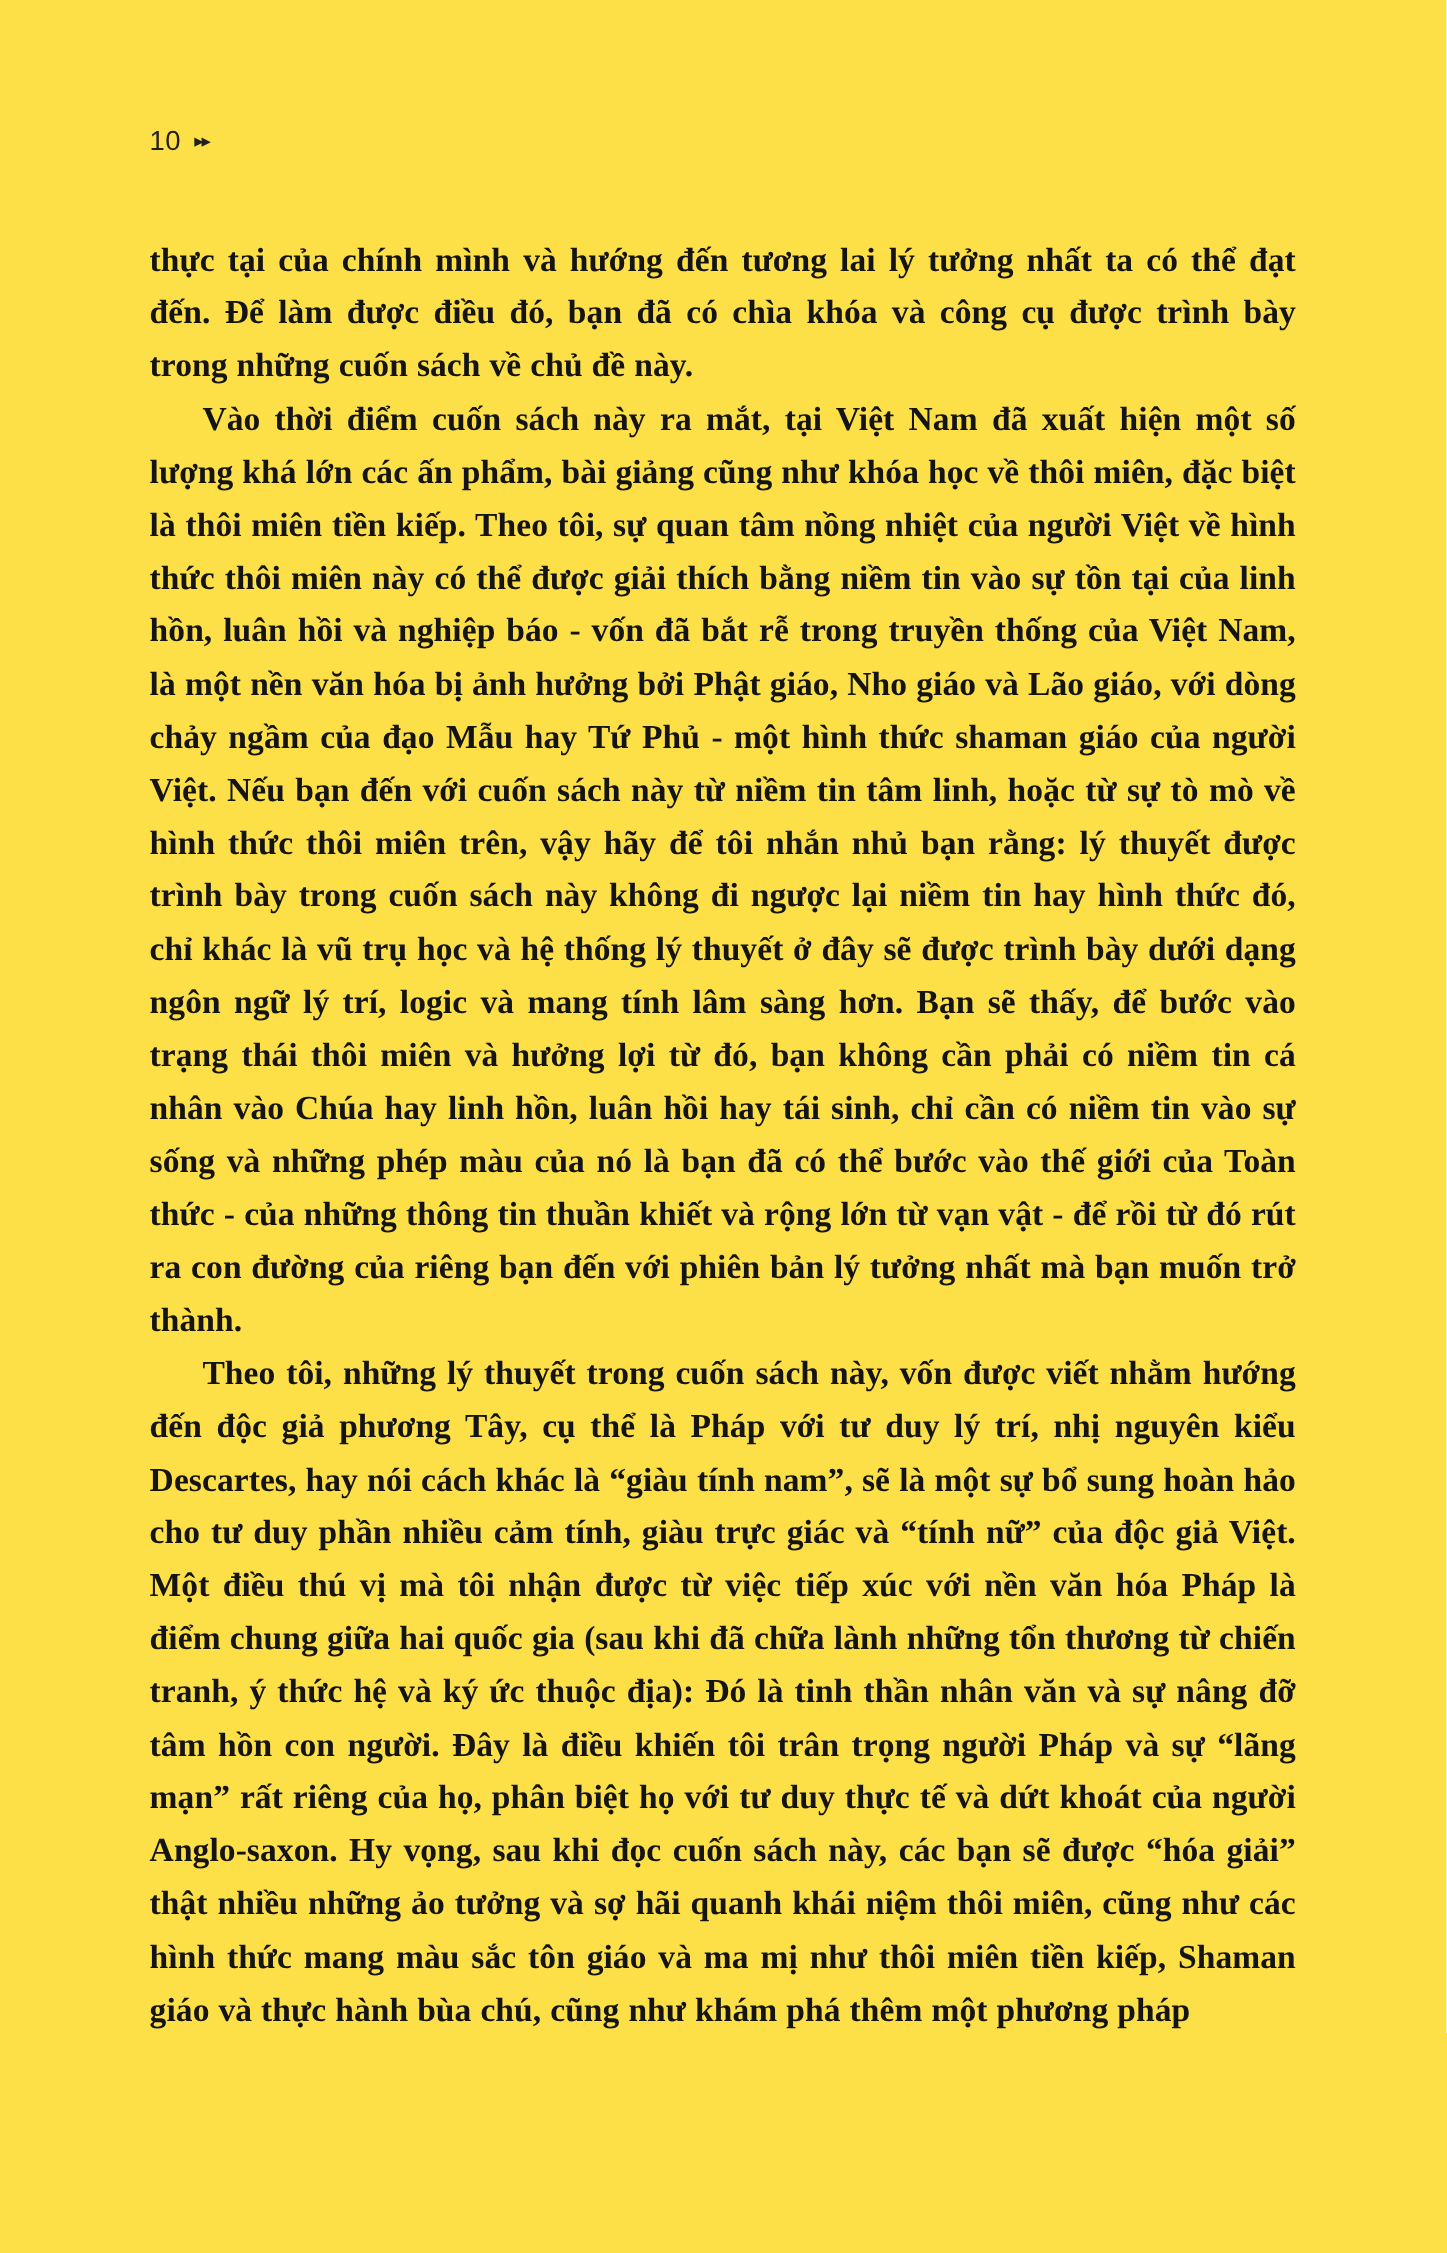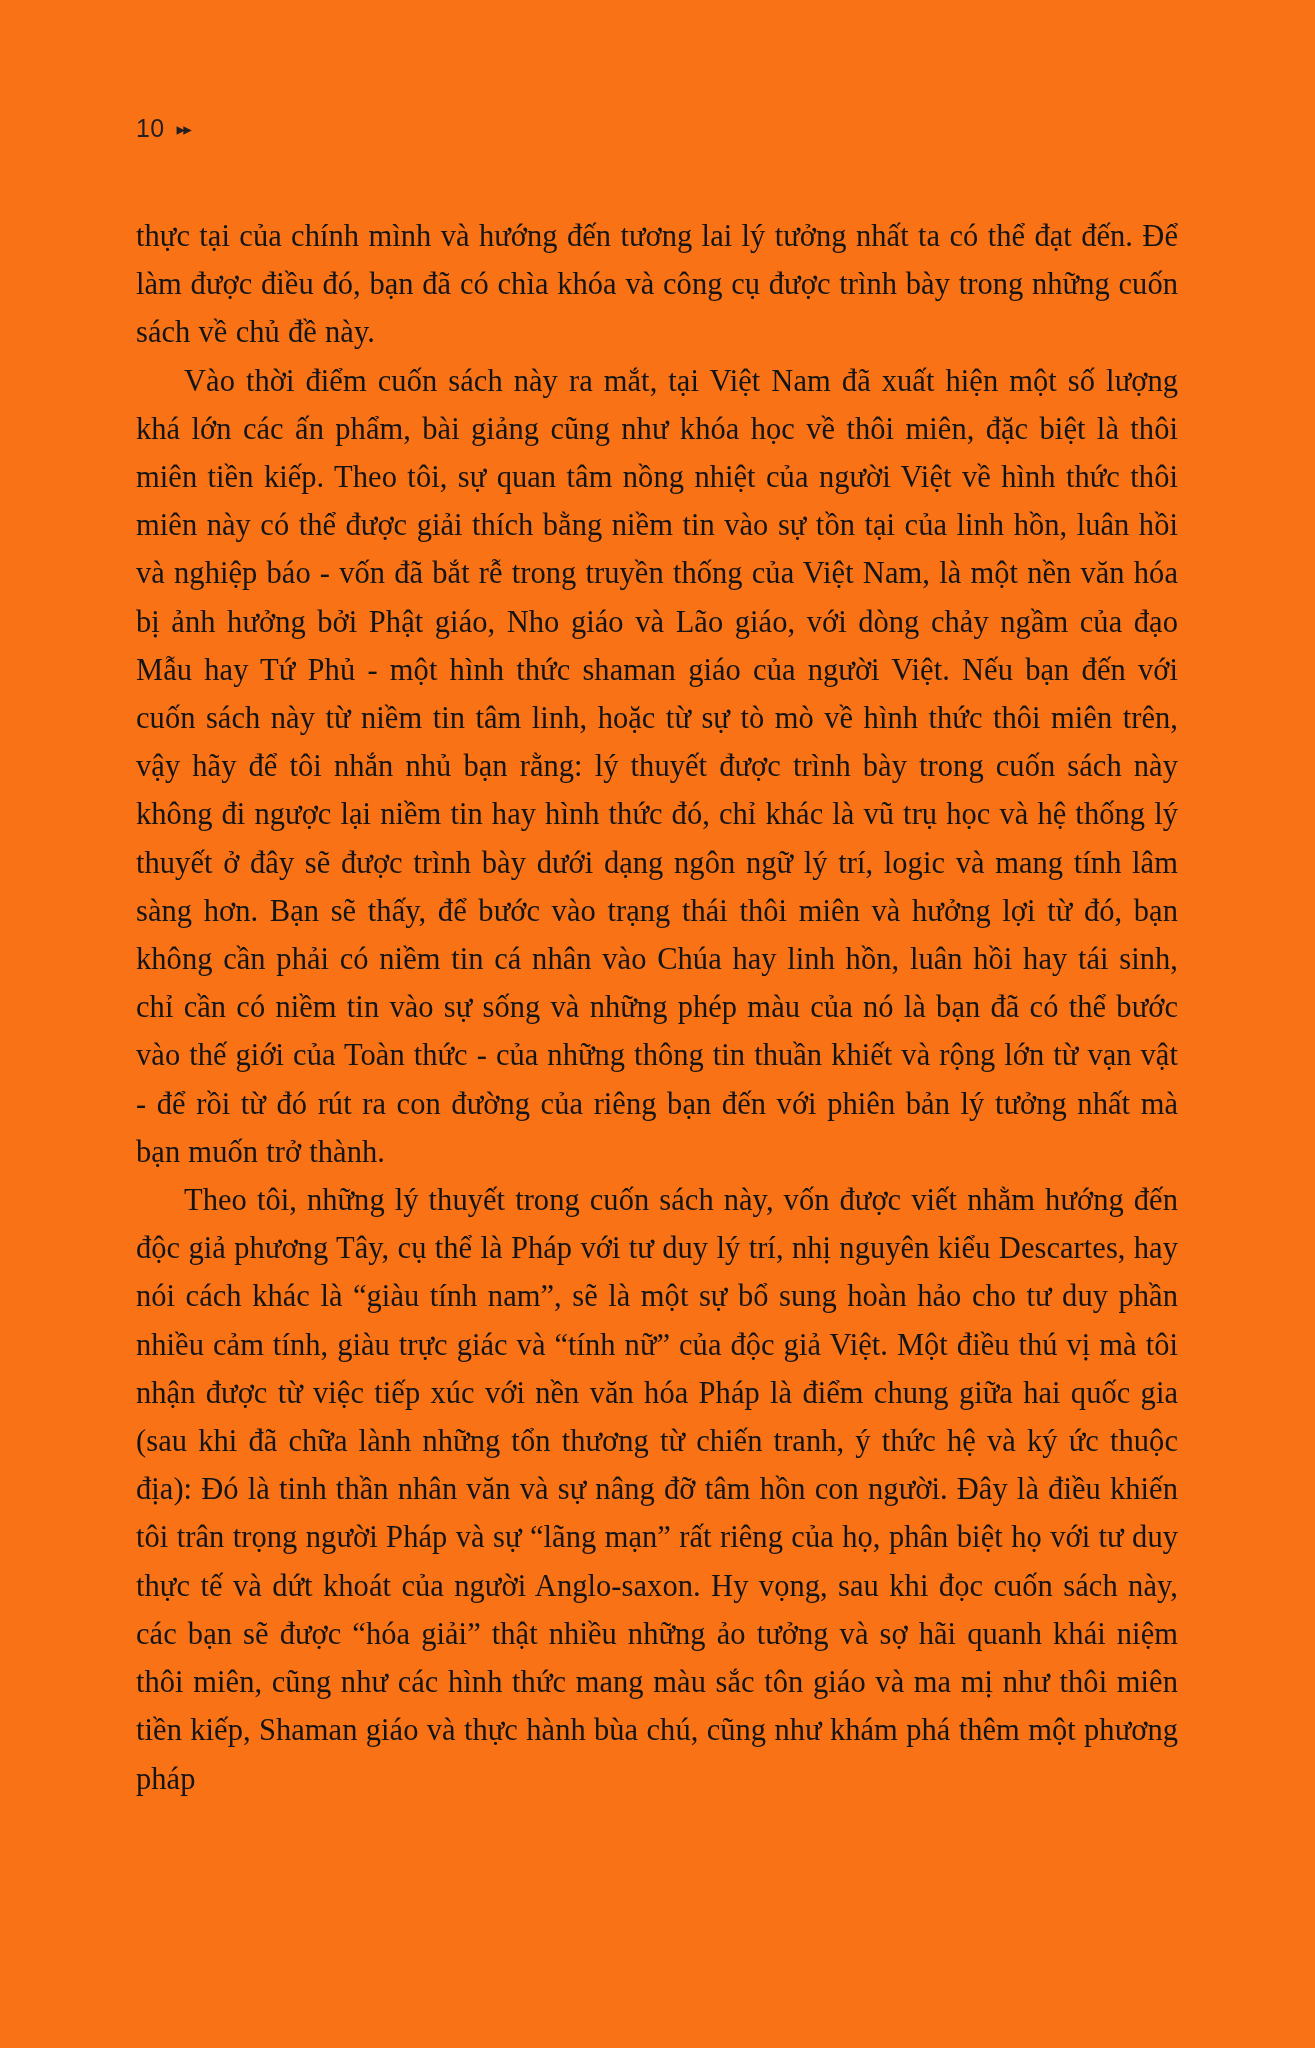--- a/index.html
+++ b/index.html
@@ -11,21 +11,21 @@
     width: 1315px;
     height: 2048px;
     font-family: "Liberation Serif", "DejaVu Serif", serif;
     color: #1a1a1a;
     -webkit-font-smoothing: antialiased;
   }
   .page {
     position: relative;
     width: 1315px;
     height: 2048px;
-    background: #f97316;
+    background: #fde047;
     box-sizing: border-box;
   }
   
   .running-header {
     position: absolute;
     left: 136px;
     top: 114px;
     display: flex;
     align-items: baseline;
     gap: 0;
@@ -51,20 +51,21 @@
   .running-header .author-line {
     font-size: 25px;
   }
 
   
   .text-column {
     position: absolute;
     left: 136px;
     top: 212px;
     width: 1042px;
+    font-weight: bold;
   }
   p.body-par {
     margin: 0;
     text-align: justify;
     text-align-last: left;
     font-size: 30.5px;
     line-height: 48.2px;
     letter-spacing: 0.05px;
     word-spacing: 0.5px;
     color: #141414;

